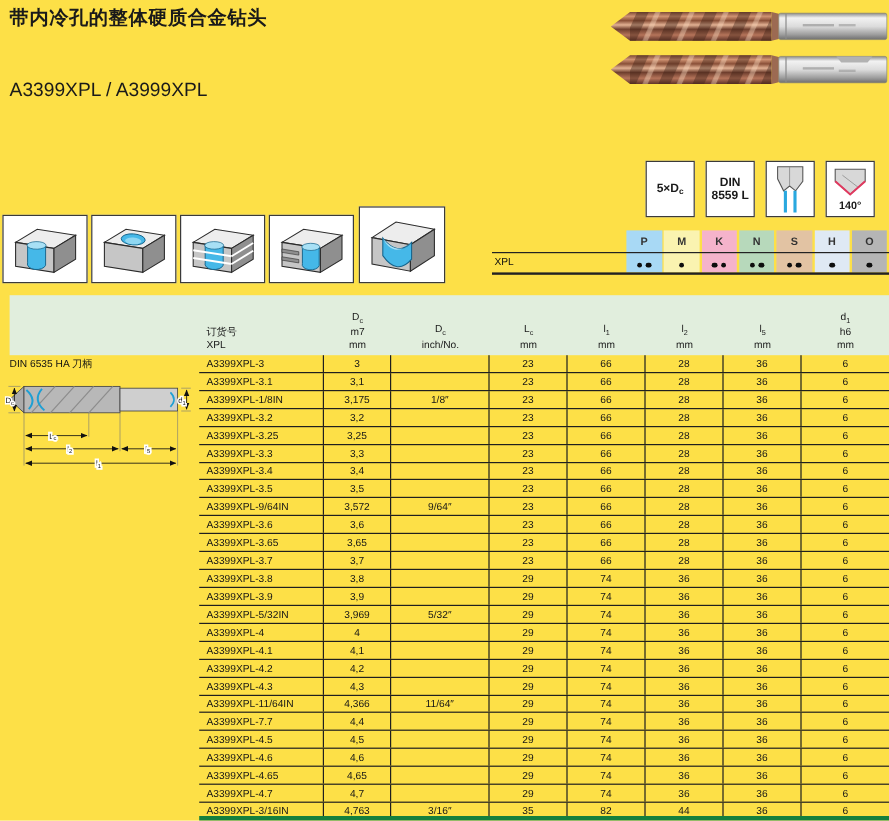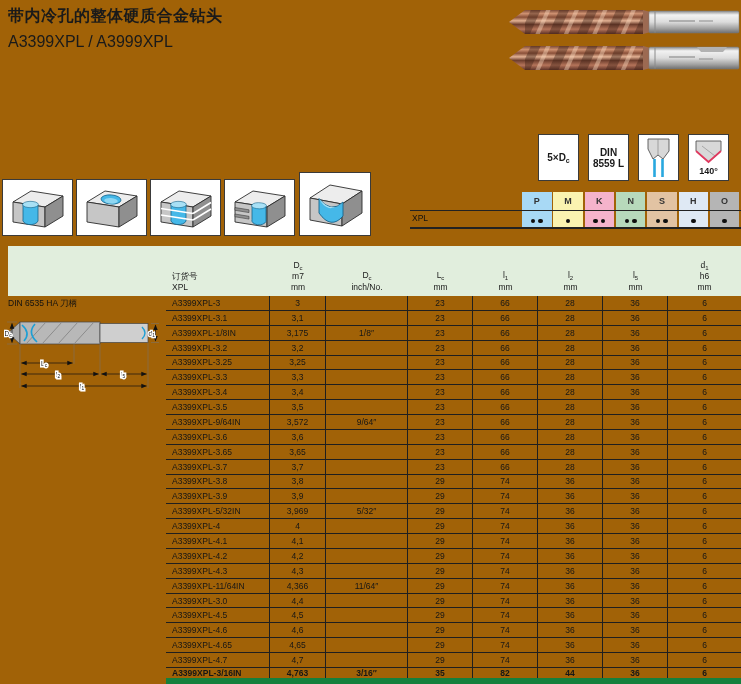--- a/index.html
+++ b/index.html
@@ -1,22 +1,22 @@
 <!DOCTYPE html>
 <html><head>
 <meta charset="utf-8">
 <style>
   html,body{margin:0;padding:0;background:#fff;}
-  .page{position:relative;width:741px;height:684px;background:#a16207;overflow:hidden;
+  .page{position:relative;width:741px;height:684px;background:#fde047;overflow:hidden;
         font-family:"Liberation Sans","DejaVu Sans",sans-serif;color:#1a1a1a;}
 
   
   .titleblock{position:absolute;left:8px;top:2px;}
   .title-cn{font-size:16px;font-weight:bold;line-height:27px;letter-spacing:.5px;}
-  .title-model{font-size:16px;font-weight:normal;line-height:26px;}
+  .title-model{font-size:16px;font-weight:normal;line-height:26px;margin-top:34px;}
   .title-brand{font-size:15px;font-weight:bold;line-height:25px;}
 
   
   .badge{position:absolute;top:134px;width:41px;height:47px;border:1px solid #3a3a3a;
          background:#fff;box-sizing:border-box;display:flex;flex-direction:column;
          align-items:center;justify-content:center;text-align:center;}
   .blabel{font-size:10px;font-weight:bold;line-height:11px;white-space:nowrap;}
   .bsub{font-size:7px;position:relative;top:2px;}
   .bangle{font-size:9px;font-weight:bold;line-height:9px;margin-top:1px;}
 
@@ -40,21 +40,21 @@
          grid-template-columns:104px 56px 82px 65px 65px 65px 65px 73px;
          align-items:end;padding-bottom:4px;box-sizing:border-box;}
   .hcell{font-size:8.5px;line-height:10.5px;text-align:center;color:#1a1a1a;}
   .hcell.left{text-align:left;padding-left:6px;margin-top:20px;}
   .hsub{font-size:6px;position:relative;top:2px;}
 
   .tbody{position:absolute;left:166px;top:296px;width:575px;height:388px;display:grid;
          grid-template-rows:repeat(26,1fr);}
   .trow{display:grid;grid-template-columns:104px 56px 82px 65px 65px 65px 65px 73px;
         border-bottom:1px solid #1f1f1f;box-sizing:border-box;}
-  .trow.last{border-bottom:6px solid #15803d;font-weight:bold;}
+  .trow.last{border-bottom:4px solid #15803d;}
   .tcell{font-size:8.5px;display:flex;align-items:center;justify-content:center;
          border-right:1px solid #1f1f1f;box-sizing:border-box;white-space:nowrap;color:#161616;}
   .tcell.col0{justify-content:flex-start;padding-left:6px;}
   .tcell:last-child{border-right:none;}
 
   
   .dinnote{position:absolute;left:8px;top:298px;font-size:8.5px;color:#111;}
   .diagram{position:absolute;left:4px;top:311px;}
 
   .drillphotos{position:absolute;left:505px;top:4px;}
@@ -478,21 +478,21 @@
         <div class="tcell col0">A3399XPL-11/64IN</div>
         <div class="tcell col1">4,366</div>
         <div class="tcell col2">11/64″</div>
         <div class="tcell col3">29</div>
         <div class="tcell col4">74</div>
         <div class="tcell col5">36</div>
         <div class="tcell col6">36</div>
         <div class="tcell col7">6</div>
       </div>
       <div class="trow">
-        <div class="tcell col0">A3399XPL-3.0</div>
+        <div class="tcell col0">A3399XPL-7.7</div>
         <div class="tcell col1">4,4</div>
         <div class="tcell col2"></div>
         <div class="tcell col3">29</div>
         <div class="tcell col4">74</div>
         <div class="tcell col5">36</div>
         <div class="tcell col6">36</div>
         <div class="tcell col7">6</div>
       </div>
       <div class="trow">
         <div class="tcell col0">A3399XPL-4.5</div>

